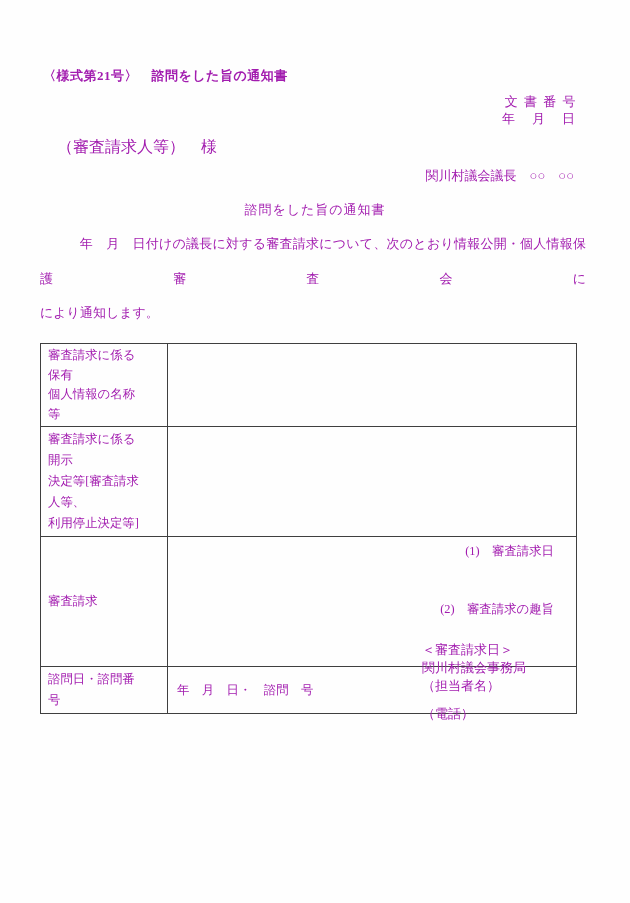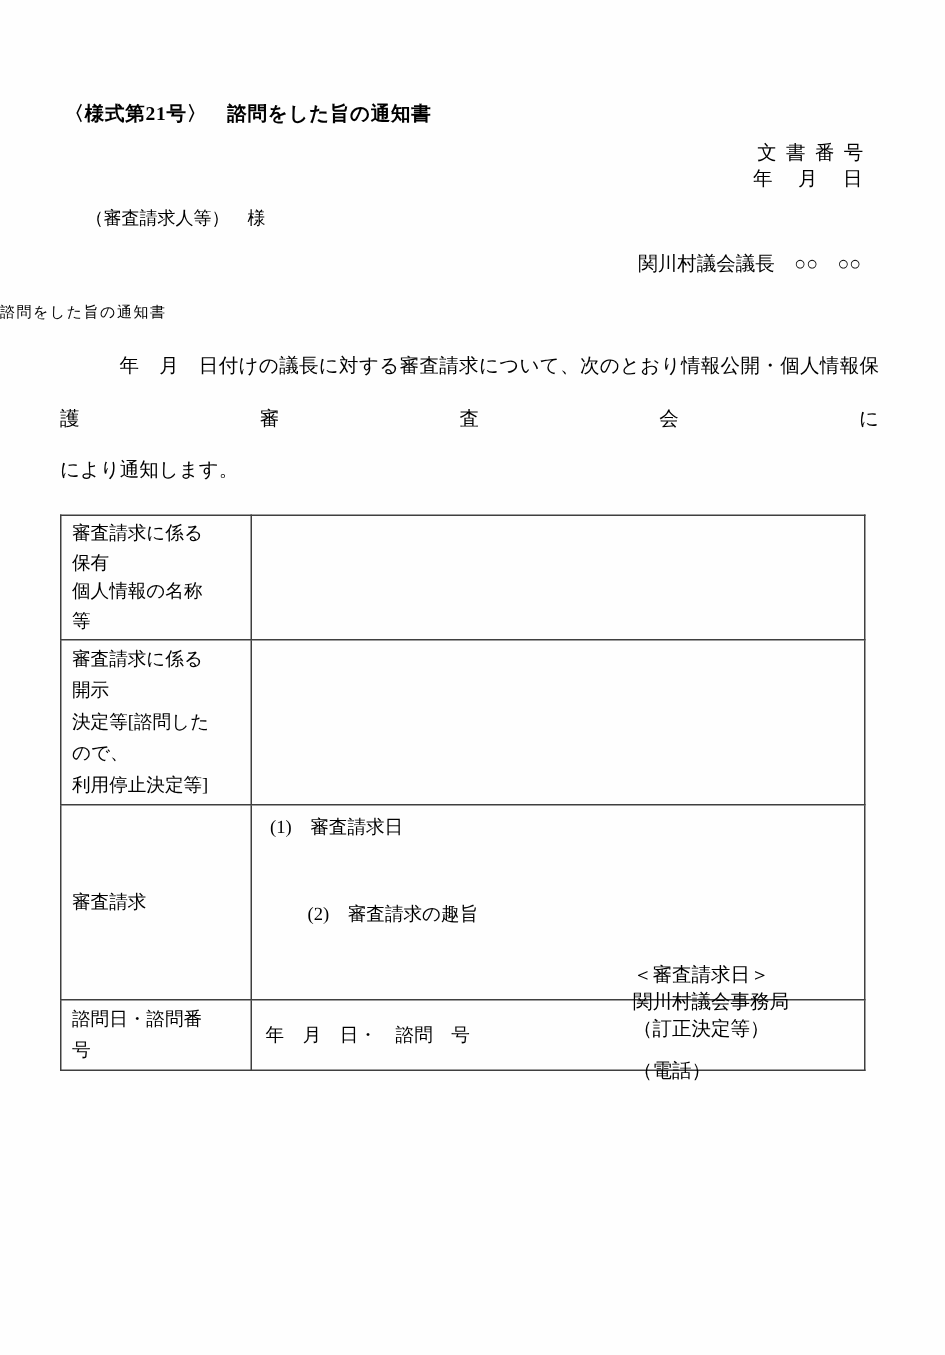--- a/index.html
+++ b/index.html
@@ -5,41 +5,41 @@
   * { margin: 0; padding: 0; box-sizing: border-box; }
   html, body { background: #ffffff; }
   body {
     width: 630px; height: 903px;
     font-family: "Liberation Serif", "DejaVu Serif", serif;
   }
   .page {
     position: relative;
     width: 630px; height: 903px;
     background: #fefefe;
-    color: #000000;
+    color: #a21caf;
     font-size: 13px;
     overflow: hidden;
   }
   .form-label {
     position: absolute; left: 43px; top: 67px;
     font-weight: 700; font-size: 13px; letter-spacing: 0.5px;
   }
   .doc-number {
     position: absolute; top: 93px; right: 53px;
     font-size: 13px; letter-spacing: 1.5px;
   }
   .doc-date {
     position: absolute; top: 110px; right: 53px;
     font-size: 13px; letter-spacing: 2px;
   }
-  .addressee { position: absolute; left: 57px; top: 137px; font-size: 12px; }
+  .addressee { position: absolute; left: 57px; top: 137px; font-size: 16px; }
   .sender { position: absolute; top: 167px; right: 56px; font-size: 13px; margin-left: 35px; }
   .doc-title {
     position: absolute; top: 201px; left: 0; width: 100%;
-    text-align: left; font-size: 10px; letter-spacing: 1px;
+    text-align: center; font-size: 13px; letter-spacing: 1px;
   }
   .body-text { position: absolute; left: 40px; top: 227px; width: 546px; }
   .body-line {
     display: block; line-height: 34.6px;
     text-align: justify; text-align-last: justify;
   }
   .body-line.last { text-align: left; text-align-last: left; }
   .notice-table {
     position: absolute; left: 40px; top: 343px; width: 537px;
     border-collapse: collapse; table-layout: fixed;
@@ -51,21 +51,21 @@
     padding: 2px 22px 2px 7px;
     line-height: 21px;
   }
   .col-label { width: 127px; }
   .r1 td { height: 42px; line-height: 19.5px; padding-top: 2px; }
   .r2 td { height: 64px; }
   .r3 td { height: 130px; }
   .r4 td { height: 36px; vertical-align: middle; }
   .label-mid { vertical-align: middle !important; }
   .label-line { display: block; }
-  .value-items { padding-left: 12px !important; padding-top: 4px !important; }
+  .value-items { padding-left: 12px !important; padding-top: 4px !important; text-align: right; }
   .value-item-2 { margin-top: 37px; margin-left: 25px; }
   .r4 .value-cell { padding-left: 9px !important; }
   .contact {
     position: absolute; left: 422px; top: 641px;
     font-size: 13px; line-height: 18px;
   }
   .contact-phone { margin-top: 10px; }
 </style>
 </head>
 <body>
@@ -97,21 +97,21 @@
       <tr class="r1">
         <td>
           <span class="label-line">審査請求に係る保有</span>
           <span class="label-line">個人情報の名称等</span>
         </td>
         <td></td>
       </tr>
       <tr class="r2">
         <td>
           <span class="label-line">審査請求に係る開示</span>
-          <span class="label-line">決定等[諮問したので、</span>
+          <span class="label-line">決定等[審査請求人等、</span>
           <span class="label-line">利用停止決定等]</span>
         </td>
         <td></td>
       </tr>
       <tr class="r3">
         <td class="label-mid">審査請求</td>
         <td class="value-items">
           <div>(1)　審査請求日</div>
           <div class="value-item-2">(2)　審査請求の趣旨</div>
         </td>
@@ -119,17 +119,17 @@
       <tr class="r4">
         <td>諮問日・諮問番号</td>
         <td class="value-cell">年　月　日・　諮問　号</td>
       </tr>
     </tbody>
   </table>
 
   <div class="contact">
     <div>＜審査請求日＞</div>
     <div>関川村議会事務局</div>
-    <div>（訂正決定等）</div>
+    <div>（担当者名）</div>
     <div class="contact-phone">（電話）</div>
   </div>
 
 </div>
 
 </body></html>

